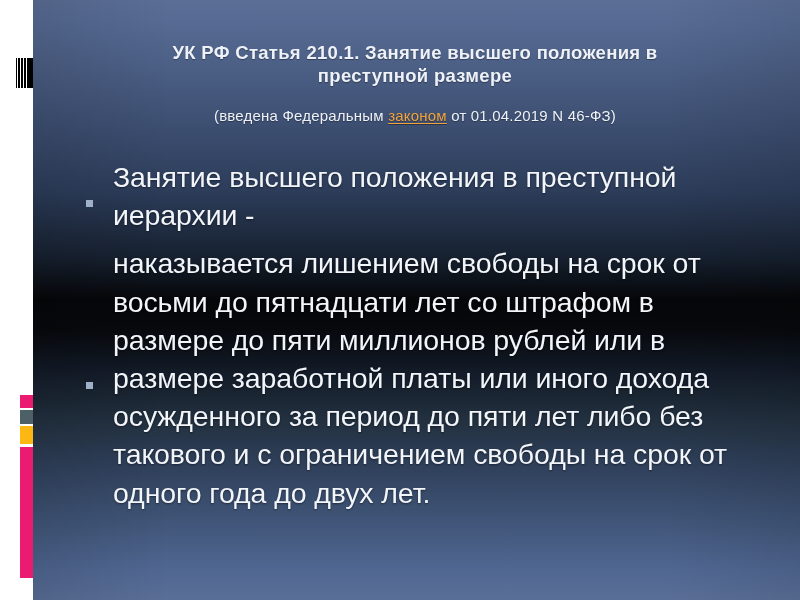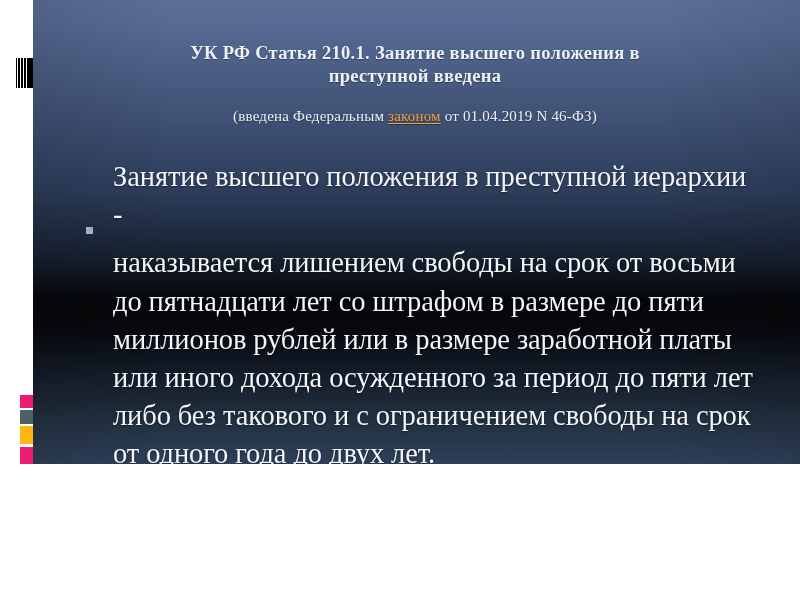--- a/index.html
+++ b/index.html
@@ -3,23 +3,23 @@
 <meta charset="utf-8">
 <style>
   html, body {
     margin: 0;
     padding: 0;
     background: #ffffff;
   }
   #slide {
     position: relative;
     width: 800px;
-    height: 464px;
+    height: 600px;
     overflow: hidden;
-    font-family: Liberation Serif, serif;
+    font-family: Liberation Sans, sans-serif;
     background: #ffffff;
   }
   
   #bg-panel {
     position: absolute;
     left: 33px;
     top: 0;
     width: 767px;
     height: 600px;
     background:
@@ -128,21 +128,21 @@
   }
   
   #body {
     position: absolute;
     left: 86px;
     top: 158px;
     width: 670px;
   }
   .bullet-row {
     display: flex;
-    align-items: flex-end;
+    align-items: center;
     margin-bottom: 10px;
   }
   .bullet-marker {
     flex: 0 0 auto;
     width: 7px;
     height: 7px;
     background: #9fb0c9;
     margin-top: 14px;
     margin-right: 20px;
   }
@@ -178,21 +178,21 @@
   </div>
 
   <div class="chip" id="chip-pink"></div>
   <div class="chip" id="chip-teal"></div>
   <div class="chip" id="chip-yellow"></div>
   <div id="accent-bar"></div>
 
   <div id="title-block">
     <div id="title-main">
       <span>УК РФ Статья 210.1. Занятие высшего положения в</span><br>
-      <span>преступной введена</span>
+      <span>преступной размере</span>
     </div>
     <div id="title-sub">
       <span>(введена Федеральным </span><a class="link" href="#">законом</a><span> от 01.04.2019 N 46-ФЗ)</span>
     </div>
   </div>
 
   <div id="body">
     <div class="bullet-row">
       <span class="bullet-marker"></span>
       <span class="bullet-text">Занятие высшего положения в преступной иерархии -</span>

